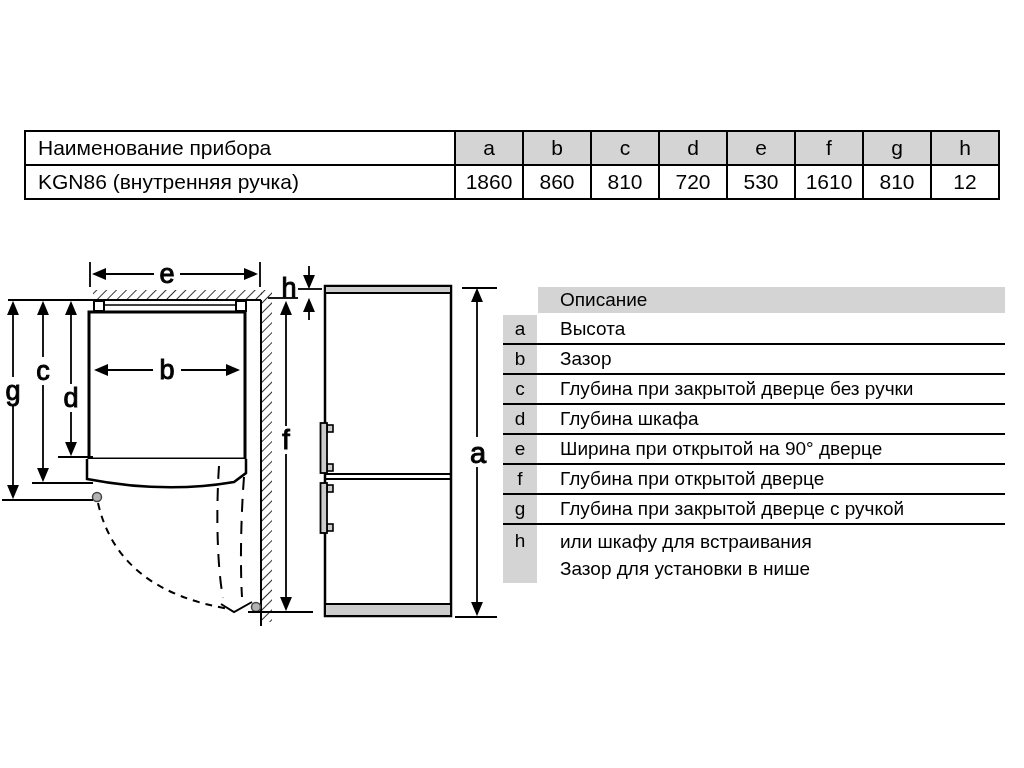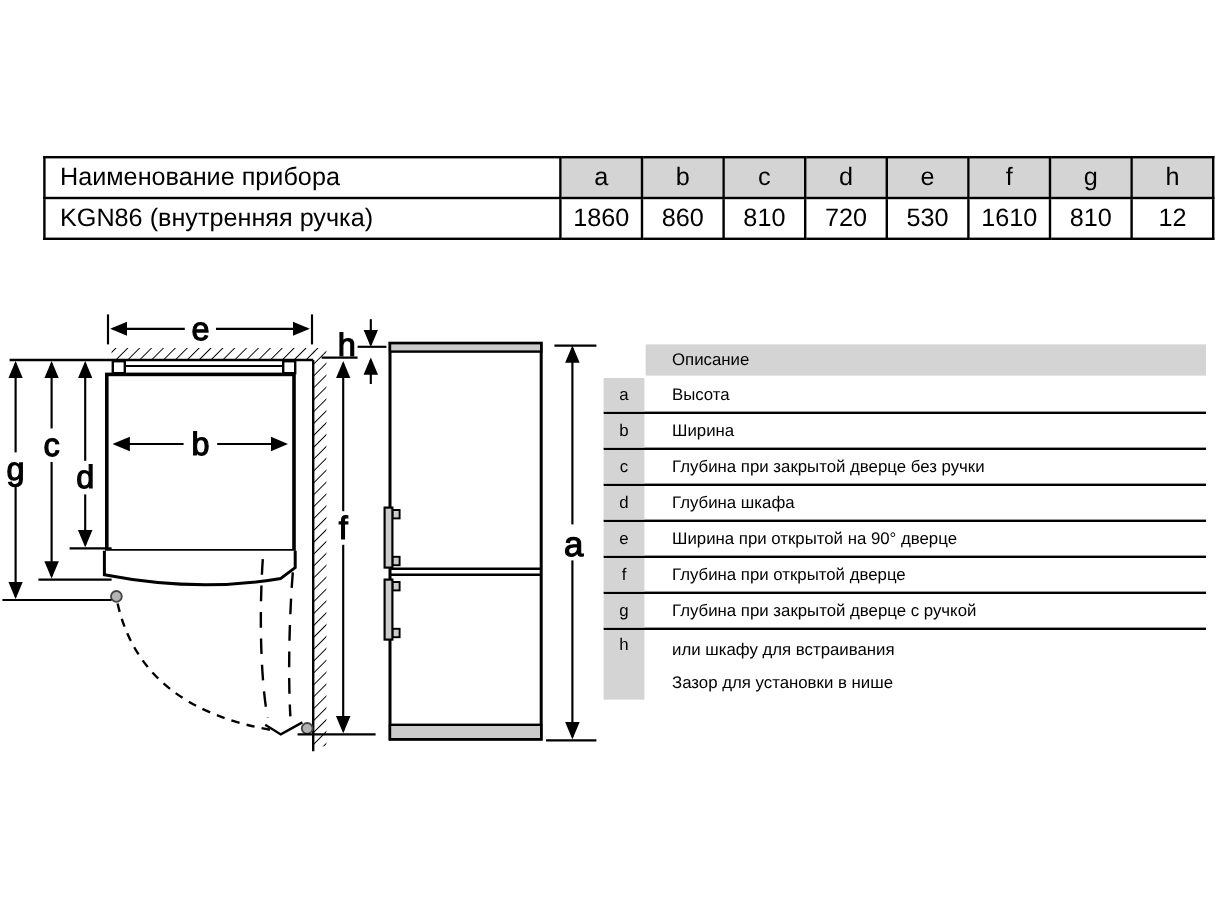--- a/index.html
+++ b/index.html
@@ -1,28 +1,28 @@
 <!DOCTYPE html>
 <html><head>
 <meta charset="utf-8">
 <style>
   html,body{margin:0;padding:0;background:#fff;}
   #page{position:relative;width:1024px;height:768px;background:#ffffff;overflow:hidden;
         font-family:"Liberation Sans",sans-serif;color:#000;}
 
   
-  table.dims{position:absolute;left:36px;top:130px;border-collapse:collapse;table-layout:fixed;}
+  table.dims{position:absolute;left:24px;top:130px;border-collapse:collapse;table-layout:fixed;}
   table.dims td{border:2px solid #000;height:32px;font-size:21px;text-align:center;
                 padding:0;white-space:nowrap;overflow:hidden;}
   table.dims td.namecol{width:416px;text-align:left;padding-left:12px;}
   table.dims td.dimcol{width:66px;}
   table.dims td.dimhead{background:#d4d4d4;}
 
   
-  .legend{position:absolute;left:503px;top:287px;width:502px;font-size:14px;line-height:1.25;}
+  .legend{position:absolute;left:503px;top:287px;width:502px;font-size:19px;line-height:1.25;}
   .legend-header{margin-left:35px;height:26px;background:#d4d4d4;margin-bottom:2px;
                  display:flex;align-items:center;padding-left:22px;box-sizing:border-box;}
   .legend-row{display:flex;border-bottom:2px solid #000;min-height:28px;align-items:stretch;}
   .legend-row.last{border-bottom:none;min-height:58px;}
   .legend-key{width:34px;background:#d4d4d4;flex:0 0 34px;display:flex;
               align-items:center;justify-content:center;}
   .legend-row.last .legend-key{align-items:flex-start;padding-top:4px;box-sizing:border-box;}
   .legend-text{padding-left:23px;display:flex;align-items:center;}
   .legend-row.last .legend-text{display:block;padding-top:3px;line-height:27px;}
 
@@ -184,21 +184,21 @@
   <div class="legend">
     <div class="legend-header">
       <span>Описание</span>
     </div>
     <div class="legend-row">
       <div class="legend-key">a</div>
       <div class="legend-text">Высота</div>
     </div>
     <div class="legend-row">
       <div class="legend-key">b</div>
-      <div class="legend-text">Ширина</div>
+      <div class="legend-text">Зазор</div>
     </div>
     <div class="legend-row">
       <div class="legend-key">c</div>
       <div class="legend-text">Глубина при закрытой дверце без ручки</div>
     </div>
     <div class="legend-row">
       <div class="legend-key">d</div>
       <div class="legend-text">Глубина шкафа</div>
     </div>
     <div class="legend-row">

